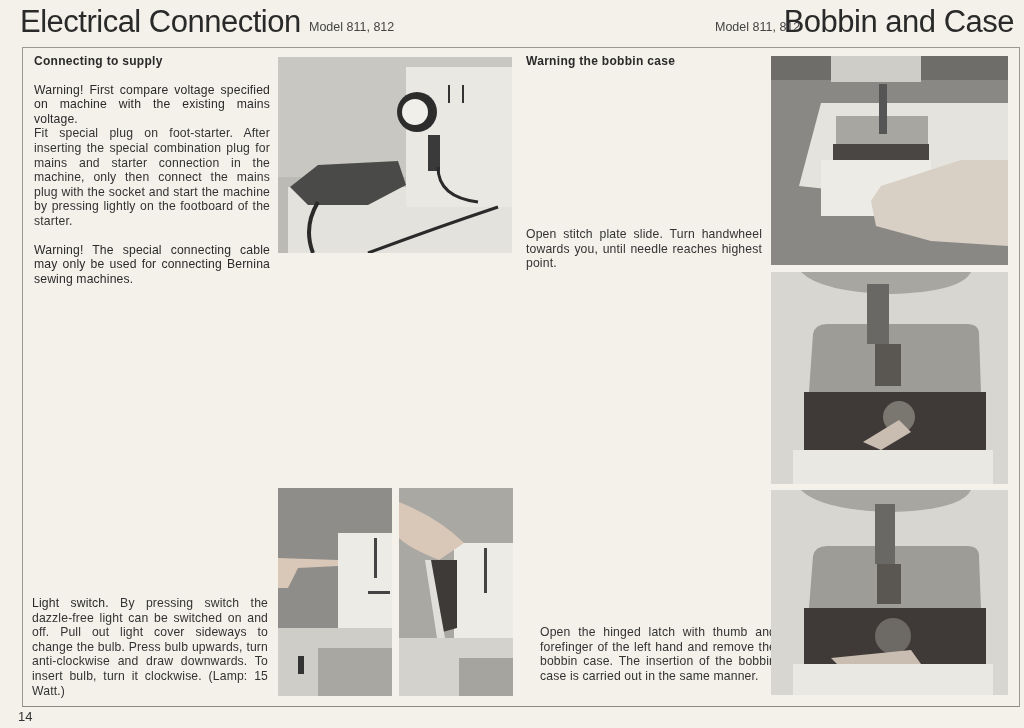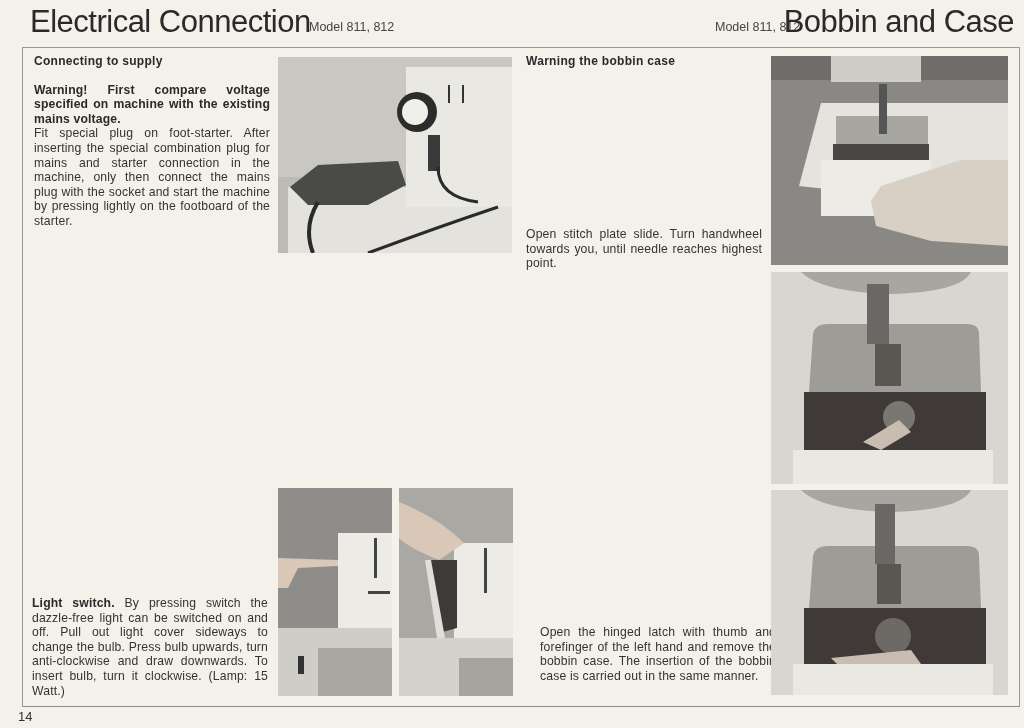--- a/index.html
+++ b/index.html
@@ -8,40 +8,40 @@
     background: #f3f1ea;
     font-family: "Liberation Sans", sans-serif;
     color: #2b2b2b;
     position: relative;
   }
   .title {
     position: absolute; top: 4px;
     font-size: 31px; font-weight: normal; letter-spacing: -0.5px;
     color: #2a2a2a;
   }
-  .title-left { left: 20px; margin-left: 10px; }
+  .title-left { left: 20px; }
   .title-right { right: 10px; }
   .model {
     position: absolute; top: 20px; font-size: 12.5px; color: #444; margin-left: 12px;
   }
   .model-left { left: 297px; }
   .model-right { left: 703px; }
   .frame {
     position: absolute; border: 1px solid #9a9890;
     border-bottom-color: #8d8b84;
   }
   .frame-left { left: 22px; top: 47px; width: 493px; height: 660px; border-right: none; }
   .frame-right { left: 515px; top: 47px; width: 505px; height: 660px; border-left: none; }
   .page-num { position: absolute; left: 18px; top: 709px; font-size: 13px; color: #333; }
 
   .txt {
     position: absolute; font-size: 12.2px; line-height: 14.6px; color: #333;
     text-align: justify; letter-spacing: 0.15px;
   }
-  .txt b { font-weight: bold; color: #2a2a2a; }
+  .txt b { font-weight: normal; color: #2a2a2a; }
   .heading { font-weight: bold; font-size: 12px; color: #2a2a2a; letter-spacing: 0.3px; }
 
   .photo { position: absolute; overflow: hidden; background: #8c8a86; }
   .photo svg { display: block; width: 100%; height: 100%; }
 </style>
 </head>
 <body>
 
 <div class="title title-left">Electrical Connection</div>
 <div class="model model-left">Model 811, 812</div>
@@ -50,20 +50,21 @@
 
 <div class="frame frame-left"></div>
 <div class="frame frame-right"></div>
 
 <div class="txt" style="left:34px; top:54px; width:236px;">
   <div class="heading">Connecting to supply</div>
   <div style="height:14px;"></div>
   <div><b>Warning! First compare voltage specified on machine with the existing mains voltage.</b></div>
   <div>Fit special plug on foot-starter. After inserting the special combination plug for mains and starter connection in the machine, only then connect the mains plug with the socket and start the machine by pressing lightly on the footboard of the starter.</div>
   <div style="height:14px;"></div>
+  <div><b>Warning! The special connecting cable may only be used for connecting Bernina sewing machines.</b></div>
 </div>
 
 <div class="txt" style="left:32px; top:596px; width:236px;">
   <b>Light switch.</b>
   <span>By pressing switch the dazzle-free light can be switched on and off. Pull out light cover sideways to change the bulb. Press bulb upwards, turn anti-clockwise and draw downwards. To insert bulb, turn it clockwise. (Lamp: 15 Watt.)</span>
 </div>
 
 <div class="page-num">14</div>
 
 <div class="photo" style="left:278px; top:57px; width:234px; height:196px;">

